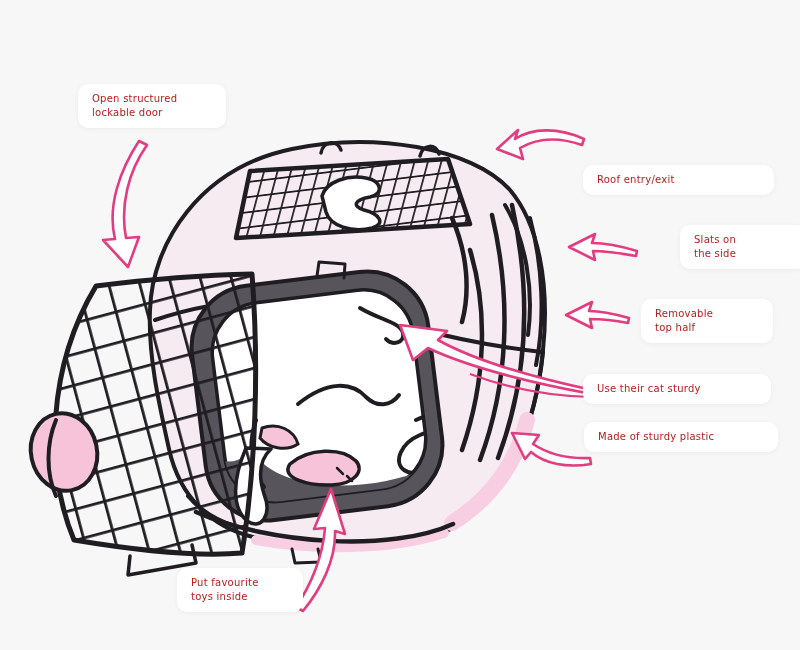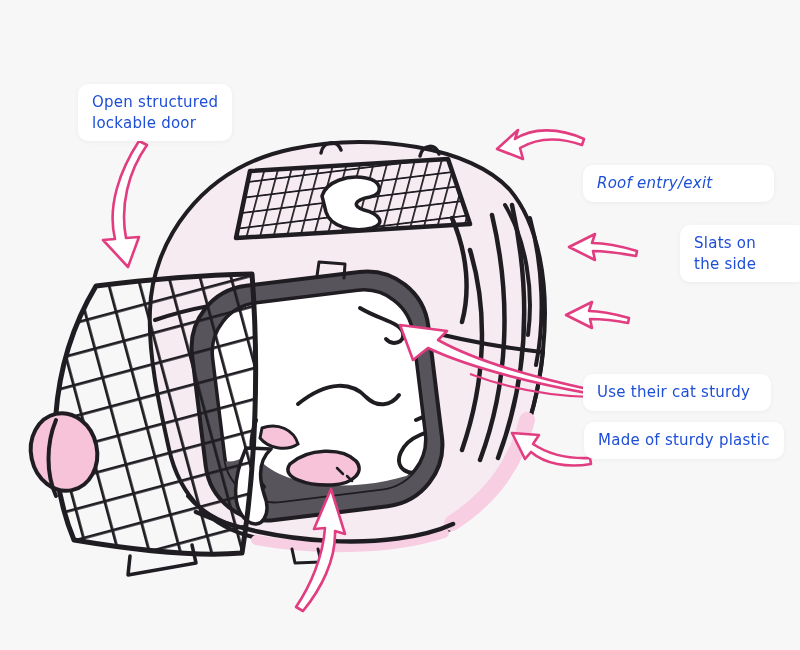--- a/index.html
+++ b/index.html
@@ -8,34 +8,34 @@
     background:#f7f7f8;
     font-family:"DejaVu Sans","Liberation Sans",sans-serif;
   }
   .stage{position:relative;width:800px;height:650px;}
   .stage svg{position:absolute;left:0;top:0;}
   .label{
     position:absolute;
     background:#ffffff;
     border-radius:10px;
     padding:8px 14px;
-    font-size:15px;
+    font-size:10px;
     line-height:1.38;
     letter-spacing:.25px;
-    color:#1d4ed8;
+    color:#b91c1c;
     white-space:pre;
     box-sizing:border-box;
     box-shadow:0 1px 5px rgba(0,0,0,.05);
   }
   #lbl-open      {left:78px;  top:84px;  min-width:148px;}
-  #lbl-roof      {left:583px; top:165px; min-width:191px;font-style:italic;}
+  #lbl-roof      {left:583px; top:165px; min-width:191px;}
   #lbl-slats     {left:680px; top:225px; min-width:126px;}
   #lbl-removable {left:641px; top:299px; min-width:132px;}
   #lbl-blanket   {left:583px; top:374px; min-width:188px;}
-  #lbl-plastic   {left:584px; top:422px; min-width:194px;text-align:right;}
+  #lbl-plastic   {left:584px; top:422px; min-width:194px;}
   #lbl-toys      {left:177px; top:568px; min-width:126px;}
   .ln{stroke:#201d22;fill:none;stroke-linecap:round;stroke-linejoin:round;}
 </style>
 </head>
 <body>
 
 <div class="stage">
 
   <svg width="800" height="650" viewBox="0 0 800 650">
     <defs>
@@ -118,15 +118,19 @@
       <path d="M591 464 C567 468 545 464 531 452 L525 459 L512 433 L539 435 L533 444 C548 454 567 459 590 458 Z"></path>
       <path d="M303 611 C321 589 336 560 335 531 L345 534 L331 489 L314 529 L325 528 C323 556 311 585 296 607 Z"></path>
     </g>
   </svg>
 
   <div class="label" id="lbl-open">Open structured
 lockable door</div>
   <div class="label" id="lbl-roof">Roof entry/exit</div>
   <div class="label" id="lbl-slats">Slats on
 the side</div>
+  <div class="label" id="lbl-removable">Removable
+top half</div>
   <div class="label" id="lbl-blanket">Use their cat sturdy</div>
   <div class="label" id="lbl-plastic">Made of sturdy plastic</div>
+  <div class="label" id="lbl-toys">Put favourite
+toys inside</div>
 </div>
 
 </body></html>

